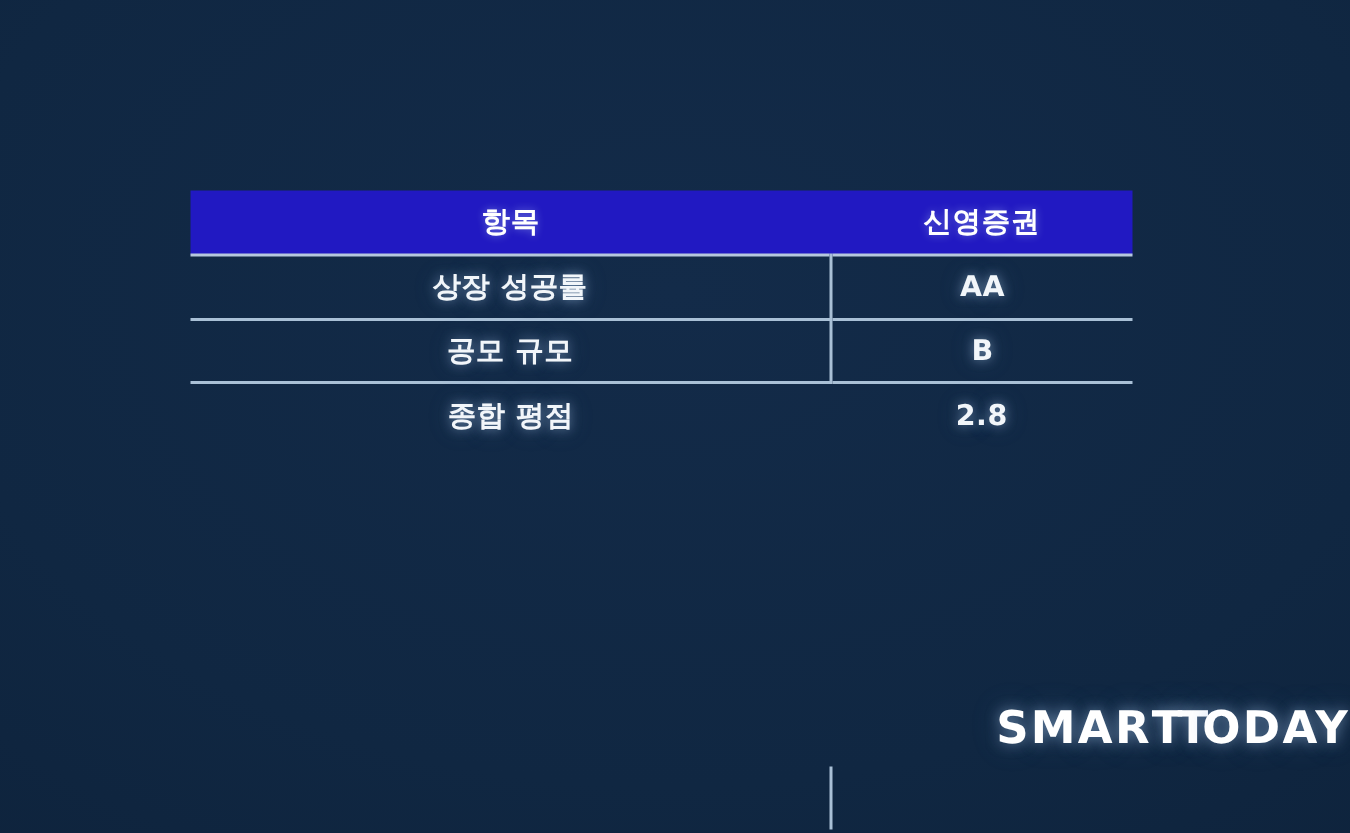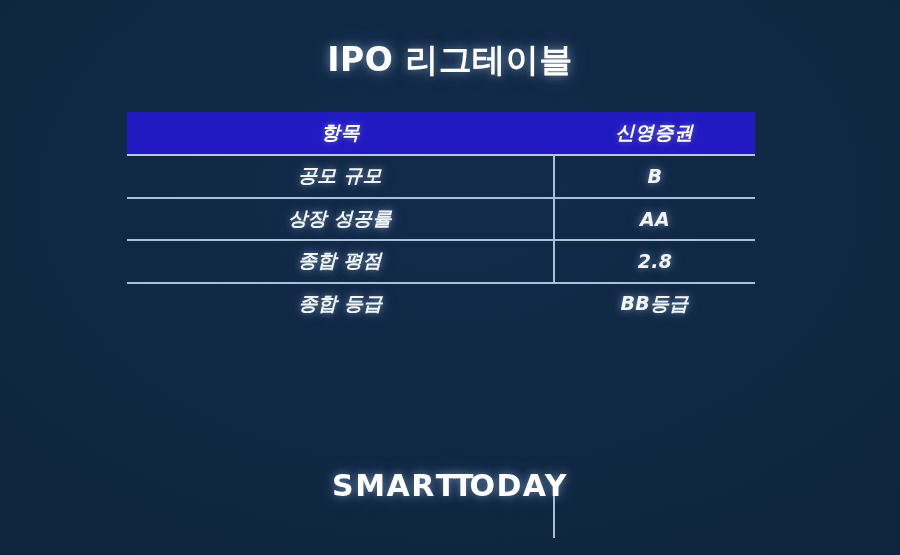--- a/index.html
+++ b/index.html
@@ -27,23 +27,22 @@
     font-weight:bold;
     letter-spacing:0.5px;
     color:#ffffff;
     text-shadow:0 0 10px rgba(170,200,235,.55), 0 0 22px rgba(120,160,210,.30);
     white-space:nowrap;
   }
 
   
   #table-wrap {
     position:absolute;
-    left:127px; top:112px;
+    left:127px; top:127px;
     width:628px;
-    font-style:italic;
   }
 
   #table {
     width:100%;
     border-collapse:collapse;
     table-layout:fixed;
   }
 
   #table col.c-label { width:427px; }
   #table col.c-value { width:201px; }
@@ -87,65 +86,60 @@
     width:2px;
     height:42px;
     background:#a9c0d6;
   }
 
   
   #logo {
     position:absolute;
     left:0; right:0;
     top:468px;
-    text-align:center;
+    text-align:right;
     font-size:30px;
     font-weight:bold;
     color:#ffffff;
     letter-spacing:1.5px;
     text-shadow:0 0 9px rgba(175,205,240,.5), 0 0 20px rgba(110,155,210,.28);
     white-space:nowrap;
   }
   #logo .tt { letter-spacing:-4px; }
 </style>
 </head>
 <body>
 
 <div id="card">
 
-  <div id="title">IPO 리그테이블</div>
 
   <div id="table-wrap">
     <table id="table">
       <colgroup>
         <col class="c-label">
         <col class="c-value">
       </colgroup>
       <thead>
         <tr>
           <th>항목</th>
           <th>신영증권</th>
         </tr>
       </thead>
       <tbody>
         <tr>
+          <td class="lbl">상장 성공률</td>
+          <td class="val">AA</td>
+        </tr>
+        <tr>
           <td class="lbl">공모 규모</td>
           <td class="val">B</td>
         </tr>
         <tr>
-          <td class="lbl">상장 성공률</td>
-          <td class="val">AA</td>
-        </tr>
-        <tr>
           <td class="lbl">종합 평점</td>
           <td class="val">2.8</td>
-        </tr>
-        <tr>
-          <td class="lbl">종합 등급</td>
-          <td class="val">BB등급</td>
         </tr>
       </tbody>
     </table>
     <div id="last-divider"></div>
   </div>
 
   <div id="logo">
     <span>SMAR</span><span class="tt">TT</span><span>ODAY</span>
   </div>
 

